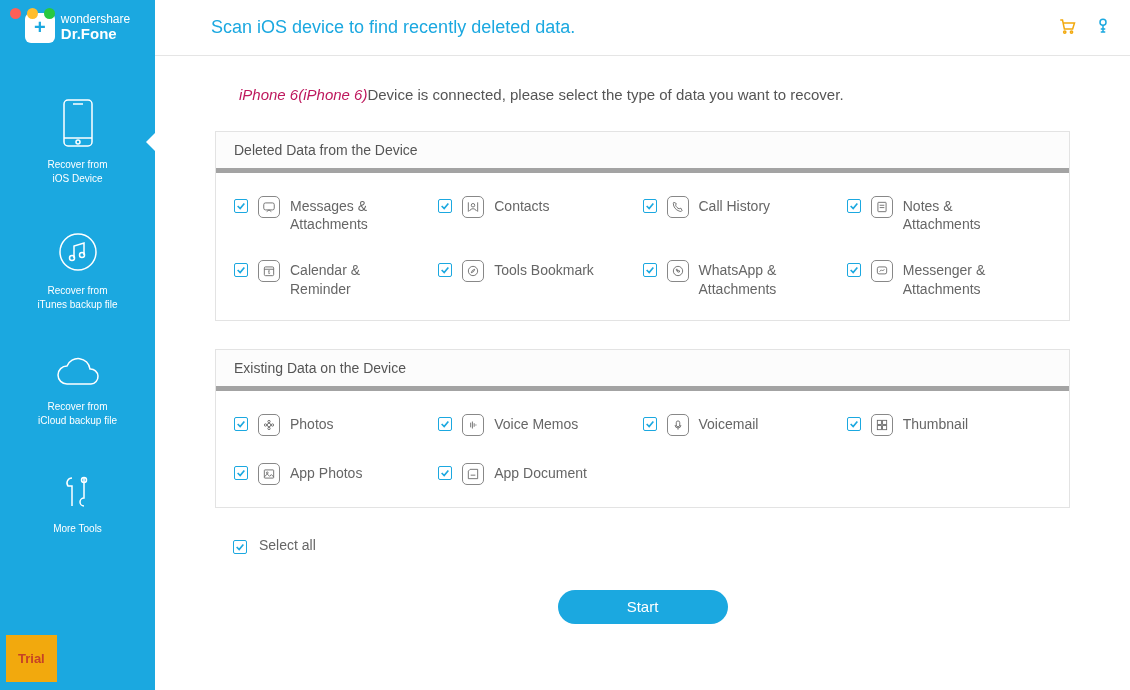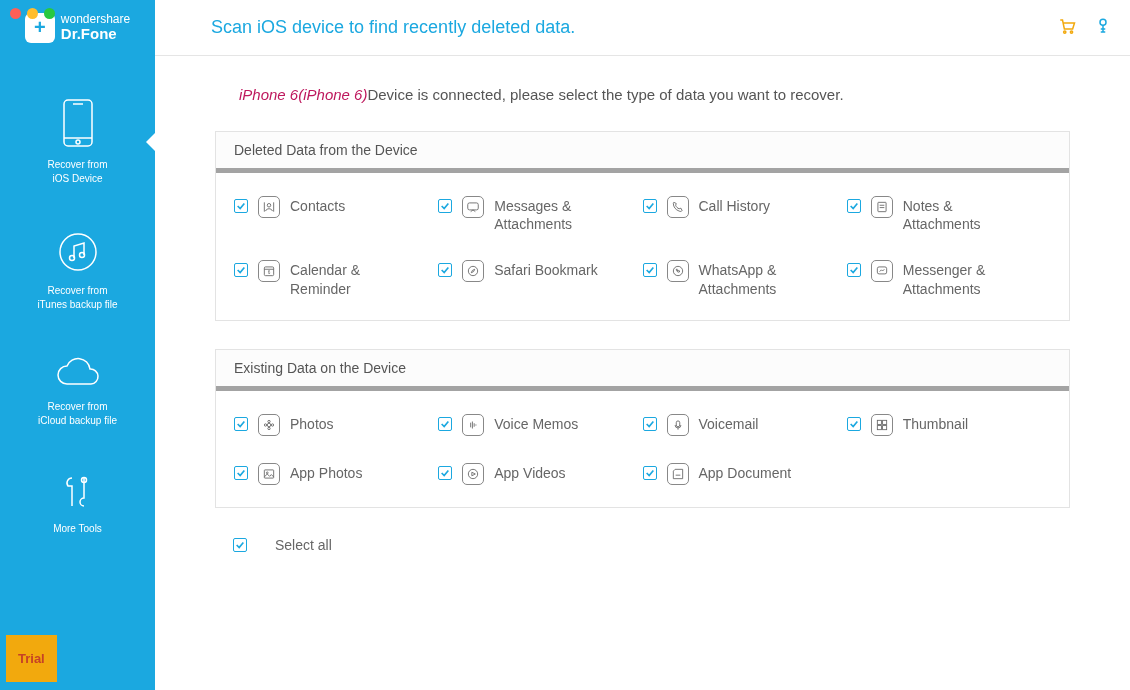--- a/index.html
+++ b/index.html
@@ -118,21 +118,21 @@
 }
 .chk svg { width:10px; height:10px; }
 .type-icon {
   width:22px; height:22px; min-width:22px;
   border:1px solid #888; border-radius:5px;
   display:flex; align-items:center; justify-content:center;
   margin-top:-1px;
 }
 .lbl { color:#666; font-size:14px; line-height:1.3; max-width:110px; }
 
-.selectall { display:flex; align-items:flex-start; gap:28px; margin:6px 0 4px 18px; }
+.selectall { display:flex; align-items:flex-end; gap:12px; margin:6px 0 4px 18px; }
 
 .start-btn {
   display:block; margin: 36px auto 0;
   background:#1ba8e0; color:#fff;
   border:none; border-radius:20px;
   width:170px; height:34px;
   font-size:15px; cursor:pointer;
 }
 </style>
 </head>
@@ -218,49 +218,49 @@
     <div class="section-body" id="deleted-body">
         <div class="row">
           <div class="cell">
             <span class="chk">
               <svg viewBox="0 0 12 12">
                 <path d="M2 6l3 3 5-6" stroke="#1ba8e0" stroke-width="2" fill="none"></path>
               </svg>
             </span>
             <span class="type-icon">
               <svg viewBox="0 0 24 24" width="14" height="14" fill="none" stroke="#666" stroke-width="1.5">
+                <rect x="3" y="5" width="18" height="12" rx="3"></rect>
+                <path d="M8 20l4-3 4 3"></path>
+              </svg>
+            </span>
+            <span class="lbl">Messages &amp; Attachments</span>
+          </div>
+          <div class="cell">
+            <span class="chk">
+              <svg viewBox="0 0 12 12">
+                <path d="M2 6l3 3 5-6" stroke="#1ba8e0" stroke-width="2" fill="none"></path>
+              </svg>
+            </span>
+            <span class="type-icon">
+              <svg viewBox="0 0 24 24" width="14" height="14" fill="none" stroke="#666" stroke-width="1.5">
                 <circle cx="12" cy="9" r="3"></circle>
                 <path d="M6 19c1-3 4-4 6-4s5 1 6 4"></path>
                 <path d="M4 4v16M20 4v16"></path>
               </svg>
             </span>
             <span class="lbl">Contacts</span>
           </div>
           <div class="cell">
             <span class="chk">
               <svg viewBox="0 0 12 12">
                 <path d="M2 6l3 3 5-6" stroke="#1ba8e0" stroke-width="2" fill="none"></path>
               </svg>
             </span>
             <span class="type-icon">
               <svg viewBox="0 0 24 24" width="14" height="14" fill="none" stroke="#666" stroke-width="1.5">
-                <rect x="3" y="5" width="18" height="12" rx="3"></rect>
-                <path d="M8 20l4-3 4 3"></path>
-              </svg>
-            </span>
-            <span class="lbl">Messages &amp; Attachments</span>
-          </div>
-          <div class="cell">
-            <span class="chk">
-              <svg viewBox="0 0 12 12">
-                <path d="M2 6l3 3 5-6" stroke="#1ba8e0" stroke-width="2" fill="none"></path>
-              </svg>
-            </span>
-            <span class="type-icon">
-              <svg viewBox="0 0 24 24" width="14" height="14" fill="none" stroke="#666" stroke-width="1.5">
                 <path d="M5 4l4 2-1 3c1 3 3 5 6 6l3-1 2 4c-1 2-3 2-5 1C8 17 4 12 4 6c0-1 0-2 1-2z"></path>
               </svg>
             </span>
             <span class="lbl">Call History</span>
           </div>
           <div class="cell">
             <span class="chk">
               <svg viewBox="0 0 12 12">
                 <path d="M2 6l3 3 5-6" stroke="#1ba8e0" stroke-width="2" fill="none"></path>
               </svg>
@@ -296,21 +296,21 @@
               <svg viewBox="0 0 12 12">
                 <path d="M2 6l3 3 5-6" stroke="#1ba8e0" stroke-width="2" fill="none"></path>
               </svg>
             </span>
             <span class="type-icon">
               <svg viewBox="0 0 24 24" width="14" height="14" fill="none" stroke="#666" stroke-width="1.5">
                 <circle cx="12" cy="12" r="8"></circle>
                 <path d="M15 9l-2 4-4 2 2-4z"></path>
               </svg>
             </span>
-            <span class="lbl">Safari Bookmark</span>
+            <span class="lbl">Tools Bookmark</span>
           </div>
           <div class="cell">
             <span class="chk">
               <svg viewBox="0 0 12 12">
                 <path d="M2 6l3 3 5-6" stroke="#1ba8e0" stroke-width="2" fill="none"></path>
               </svg>
             </span>
             <span class="type-icon">
               <svg viewBox="0 0 24 24" width="14" height="14" fill="none" stroke="#666" stroke-width="1.5">
                 <circle cx="12" cy="12" r="8"></circle>
@@ -414,34 +414,20 @@
               </svg>
             </span>
             <span class="type-icon">
               <svg viewBox="0 0 24 24" width="14" height="14" fill="none" stroke="#666" stroke-width="1.5">
                 <rect x="4" y="5" width="16" height="14" rx="1"></rect>
                 <circle cx="9" cy="10" r="1.5"></circle>
                 <path d="M4 17l5-5 4 4 3-3 4 4"></path>
               </svg>
             </span>
             <span class="lbl">App Photos</span>
-          </div>
-          <div class="cell">
-            <span class="chk">
-              <svg viewBox="0 0 12 12">
-                <path d="M2 6l3 3 5-6" stroke="#1ba8e0" stroke-width="2" fill="none"></path>
-              </svg>
-            </span>
-            <span class="type-icon">
-              <svg viewBox="0 0 24 24" width="14" height="14" fill="none" stroke="#666" stroke-width="1.5">
-                <circle cx="12" cy="12" r="8"></circle>
-                <path d="M10 9l6 3-6 3z"></path>
-              </svg>
-            </span>
-            <span class="lbl">App Videos</span>
           </div>
           <div class="cell">
             <span class="chk">
               <svg viewBox="0 0 12 12">
                 <path d="M2 6l3 3 5-6" stroke="#1ba8e0" stroke-width="2" fill="none"></path>
               </svg>
             </span>
             <span class="type-icon">
               <svg viewBox="0 0 24 24" width="14" height="14" fill="none" stroke="#666" stroke-width="1.5">
                 <path d="M4 7l3-3h13v16H4z"></path>
@@ -457,13 +443,14 @@
 
   <div class="selectall">
     <span class="chk">
         <svg viewBox="0 0 12 12">
           <path d="M2 6l3 3 5-6" stroke="#1ba8e0" stroke-width="2" fill="none"></path>
         </svg>
       </span>
     <span class="lbl" style="max-width:none">Select all</span>
   </div>
 
+  <button class="start-btn">Start</button>
 </div>
 
 </body></html>

